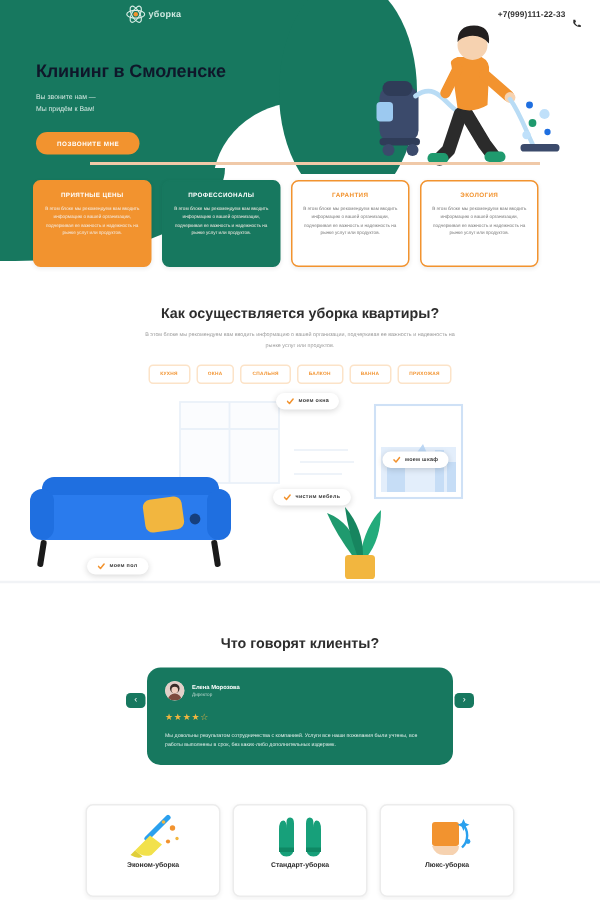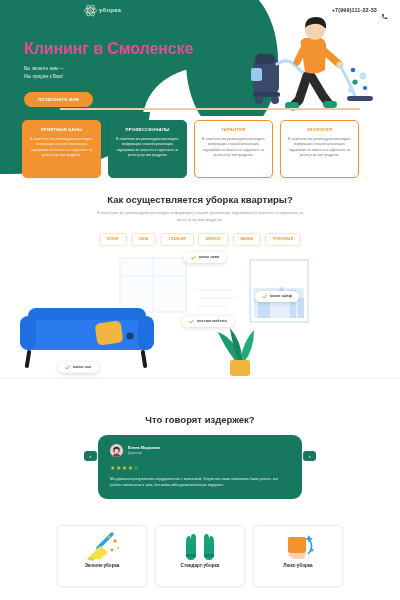--- a/index.html
+++ b/index.html
@@ -50,21 +50,21 @@
   .hero-phone {
     position: absolute; right: 12px; top: 6px;
     display: flex; align-items: center; gap: 4px;
     z-index: 6;
   }
   .hero-phone .num { font-size: 5.5px; color: #333; letter-spacing: .1px; font-weight: 600; }
   .phone-ic { width: 7px; height: 7px; }
 
   .hero-copy { position: absolute; left: 24px; top: 40px; z-index: 6; }
   .hero-title {
-    font-size: 16px; font-weight: 700; color: #ec4899;
+    font-size: 12px; font-weight: 700; color: #0f172a;
     letter-spacing: -.1px; white-space: nowrap;
   }
   .hero-sub { margin-top: 7px; font-size: 4.6px; color: #d5e9e3; line-height: 1.85; }
   .hero-btn {
     margin-top: 10px;
     background: #f2932f; color: #fff;
     border: none; border-radius: 20px;
     font-size: 4.2px; font-weight: 700; letter-spacing: .35px;
     padding: 5px 14px; cursor: pointer;
     font-family: inherit;
@@ -267,21 +267,21 @@
         <div class="ft">ГАРАНТИЯ</div>
         <div class="fb">В этом блоке мы рекомендуем вам вводить информацию о вашей организации, подчеркивая ее важность и надежность на рынке услуг или продуктов.</div>
       </div>
       <div class="fcard">
         <div class="ft">ЭКОЛОГИЯ</div>
         <div class="fb">В этом блоке мы рекомендуем вам вводить информацию о вашей организации, подчеркивая ее важность и надежность на рынке услуг или продуктов.</div>
       </div>
     </div>
   </div>
 
-  <div style="margin-top:4px">
+  <div style="margin-top:14px">
     <div class="sec-head">
       <div class="sec-title">Как осуществляется уборка квартиры?</div>
       <div class="sec-sub">В этом блоке мы рекомендуем вам вводить информацию о вашей организации, подчеркивая ее важность и надежность на рынке услуг или продуктов.</div>
     </div>
     <div class="chips">
       <div class="chip">КУХНЯ</div>
       <div class="chip">ОКНА</div>
       <div class="chip">СПАЛЬНЯ</div>
       <div class="chip">БАЛКОН</div>
       <div class="chip">ВАННА</div>
@@ -356,21 +356,21 @@
               <path d="M.7 2.6 L2 4 L4.4 1" stroke="#f2932f" stroke-width="1" fill="none" stroke-linecap="round" stroke-linejoin="round"></path>
             </svg>
         </span>
         <span>моем пол</span>
       </div>
     </div>
   </div>
 
   <div class="testi">
     <div class="sec-head">
-      <div class="sec-title">Что говорят издержек?</div>
+      <div class="sec-title">Что говорят клиенты?</div>
     </div>
 
     <button class="nav-btn nav-prev">
       <span>‹</span>
     </button>
     <button class="nav-btn nav-next">
       <span>›</span>
     </button>
 
     <div class="testi-card">

